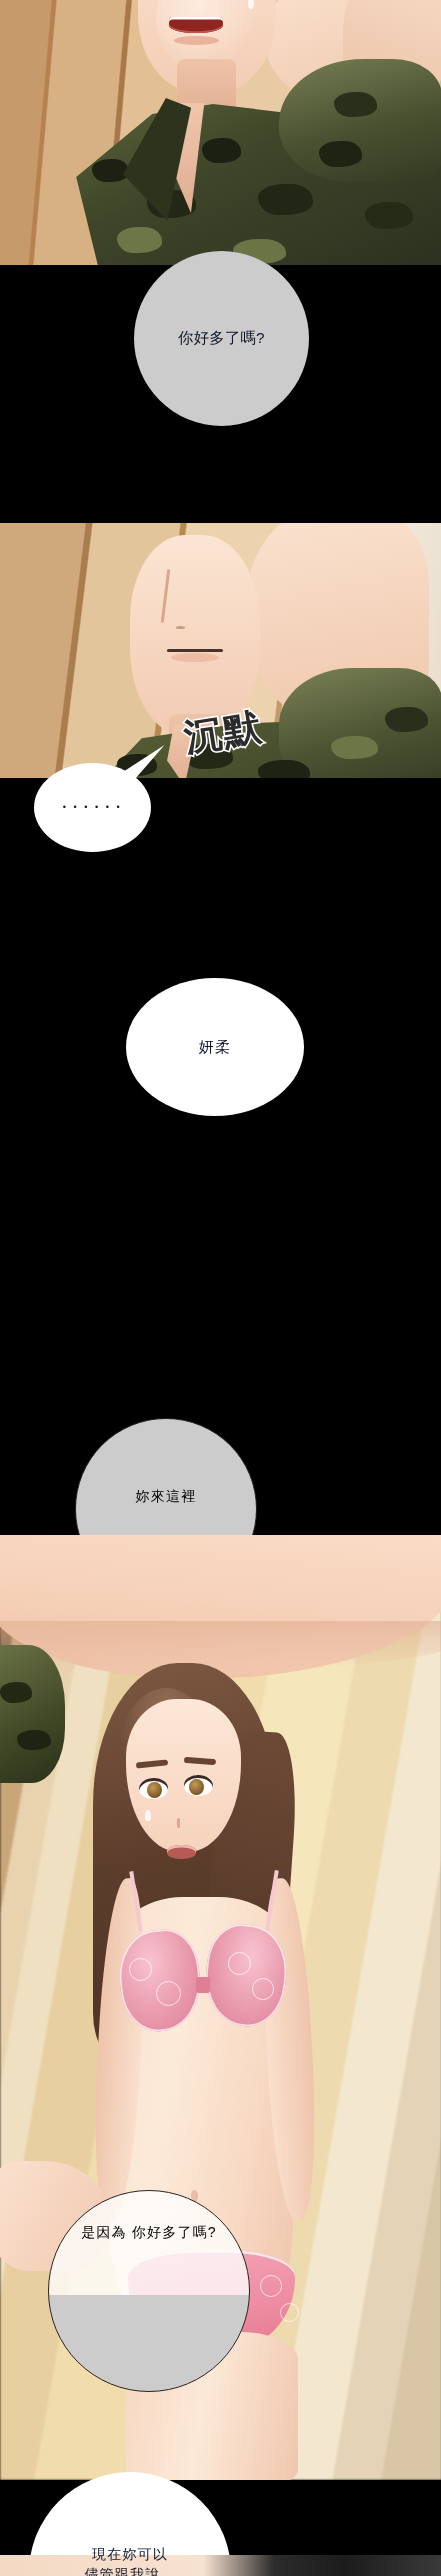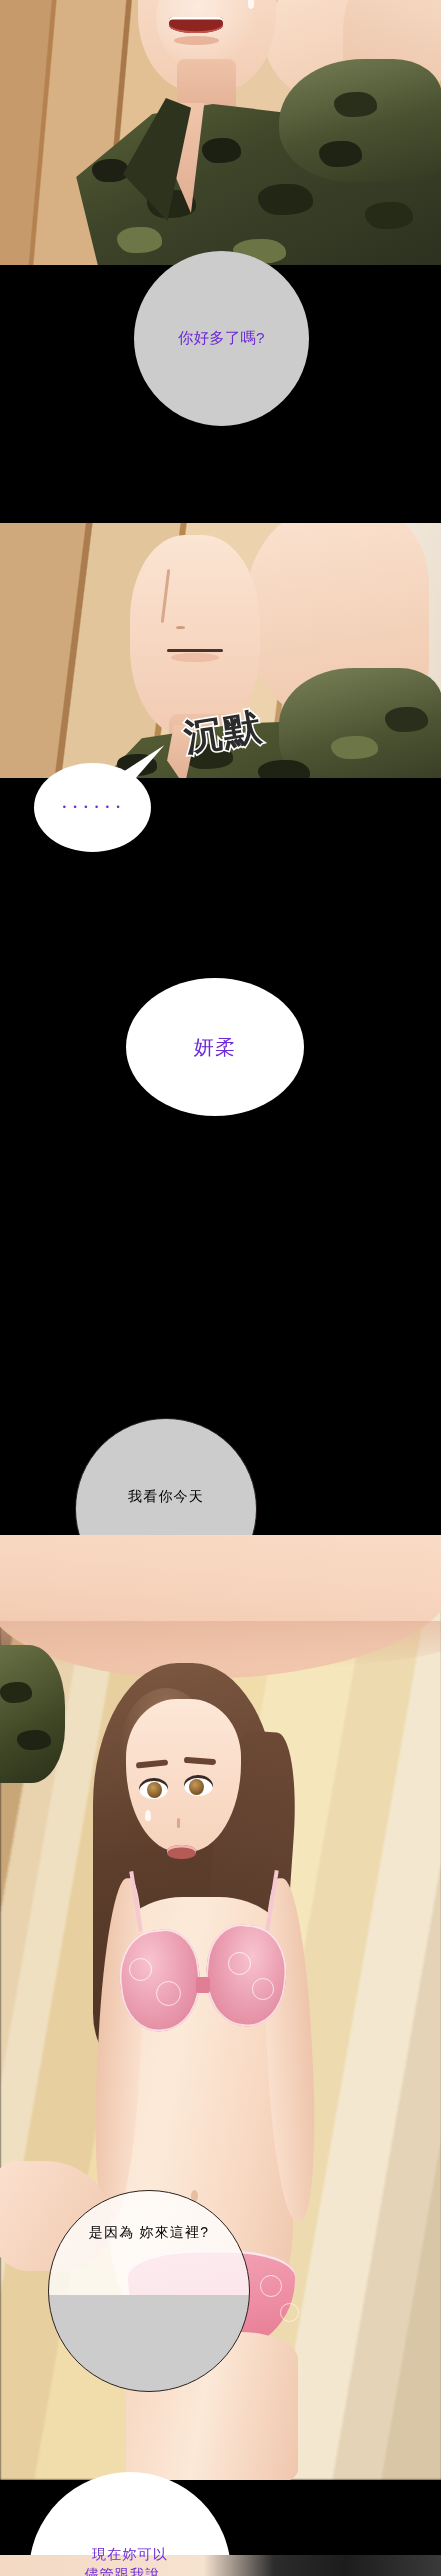--- a/index.html
+++ b/index.html
@@ -4,21 +4,21 @@
 <style>
   html,body{margin:0;padding:0;background:#000;}
   body{font-family:"Liberation Sans","DejaVu Sans",sans-serif;}
   #page{position:relative;width:442px;height:2576px;background:#000;overflow:hidden;}
 
   .panel{position:absolute;left:0;width:442px;overflow:hidden;}
 
   
   .bubble{position:absolute;display:flex;align-items:center;justify-content:center;
           text-align:center;border-radius:50%;box-sizing:border-box;}
-  .bubble .txt{position:relative;z-index:3;color:#6d28d9;line-height:1.45;
+  .bubble .txt{position:relative;z-index:3;color:#0f172a;line-height:1.45;
                font-weight:400;letter-spacing:0.3px;white-space:pre-line;}
   .bub-grey{background:#cccccc;}
   .bub-white{background:#ffffff;}
 
   .tail{position:absolute;z-index:2;}
 
   
   .wood{position:absolute;inset:0;
     background:
       linear-gradient(95deg,
@@ -179,28 +179,28 @@
   </div>
 
   <svg class="tail" width="74" height="49" style="left:92px;top:745px;" viewBox="0 0 120 80">
     <polygon points="10,70 118,0 52,76" fill="#ffffff"></polygon>
   </svg>
   <div class="bubble bub-white" style="left:34px;top:763px;width:117px;height:89px;">
     <span class="txt" style="font-size:9.2px;letter-spacing:2.5px;">• • • • • •</span>
   </div>
 
   <div class="bubble bub-white" style="left:126px;top:978px;width:178px;height:138px;">
-    <span class="txt" style="font-size:20px;letter-spacing:1.2px;">妍柔</span>
+    <span class="txt" style="font-size:15px;letter-spacing:1.2px;">妍柔</span>
   </div>
 
   <div style="position:absolute;left:75px;top:1418px;width:182px;height:182px;border-radius:50%;
               border:1.2px solid #2b2320;box-sizing:border-box;overflow:hidden;
               background:linear-gradient(180deg,#cccccc 0%,#cccccc 64.5%,#fdf8f4 64.5%,#fdf8f4 100%);
               display:flex;align-items:center;justify-content:center;">
-    <span class="txt" style="font-size:14px;letter-spacing:1.2px;margin-top:-24.5px;">我看你今天</span>
+    <span class="txt" style="font-size:14px;letter-spacing:1.2px;margin-top:-24.5px;">妳來這裡</span>
   </div>
 
   <div class="panel" style="top:1535px;height:945px;">
     <div class="room"></div>
 
     <div class="skin" style="left:-12.3px;top:-34px;width:466px;height:178px;
                 background:linear-gradient(185deg,#fbdfcb 0%,#f6d2ba 55%,#eec0a5 100%);
                 border-radius:0 0 60% 48%;"></div>
     <div style="position:absolute;left:-12.3px;top:86px;width:466px;height:49px;
                 background:linear-gradient(180deg,rgba(222,170,142,.55),rgba(246,213,189,0));
@@ -303,21 +303,21 @@
     <div class="skin" style="left:-6.1px;top:626px;width:117px;height:110px;
                 background:linear-gradient(120deg,#fbe1cf,#f0c8af);
                 border-radius:20% 56% 40% 30%;"></div>
   </div>
 
   <div style="position:absolute;left:48px;top:2190px;width:202px;height:202px;border-radius:50%;
               border:1.2px solid #2b2320;box-sizing:border-box;overflow:hidden;
               background:linear-gradient(180deg,rgba(255,255,255,.78) 0%,rgba(255,255,255,.78) 52%,#cccccc 52%,#cccccc 100%);
               display:flex;align-items:flex-start;justify-content:center;padding-top:33px;">
     <span class="txt" style="font-size:14px;letter-spacing:1.2px;">是因為
-妳來這裡?</span>
+你好多了嗎?</span>
   </div>
 
   <div class="bubble bub-white" style="left:29px;top:2472px;width:202px;height:202px;align-items:flex-start;padding-top:72px;">
     <span class="txt" style="font-size:14px;letter-spacing:1.2px;">現在妳可以
 儘管跟我說…</span>
   </div>
 
   <div class="panel" style="top:2555px;height:21px;">
     <div style="position:absolute;left:0;top:0;width:442px;height:21px;
                 background:linear-gradient(90deg,#f3d9c4 0%,#f7e2d0 46%,#2c2c2c 62%,#1c1c1c 78%,#3a3a3a 100%);"></div>

